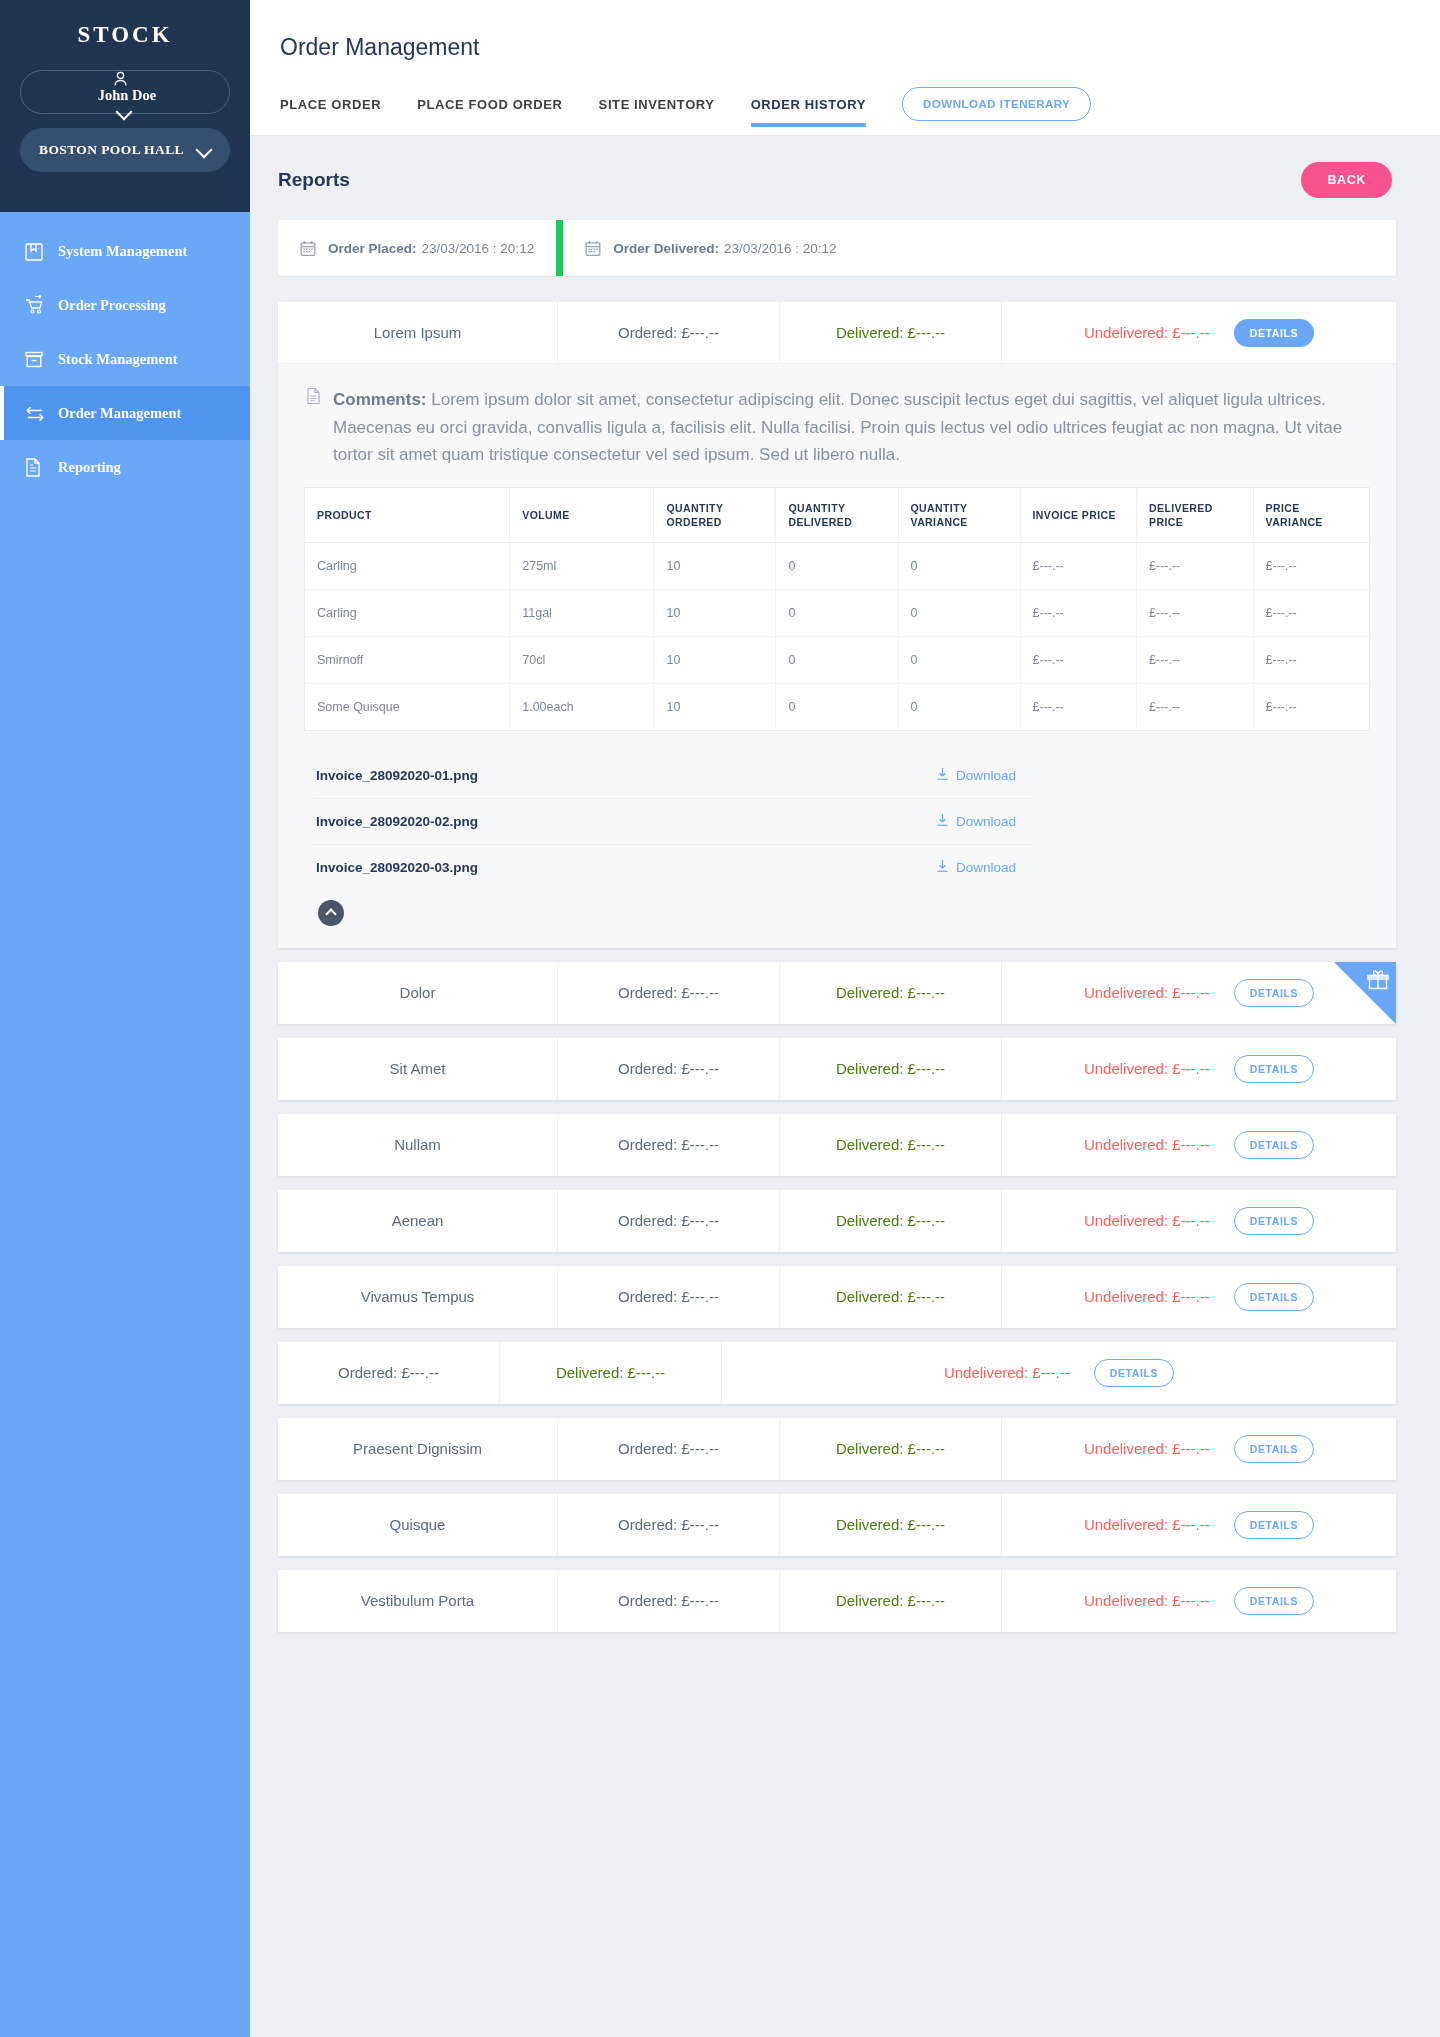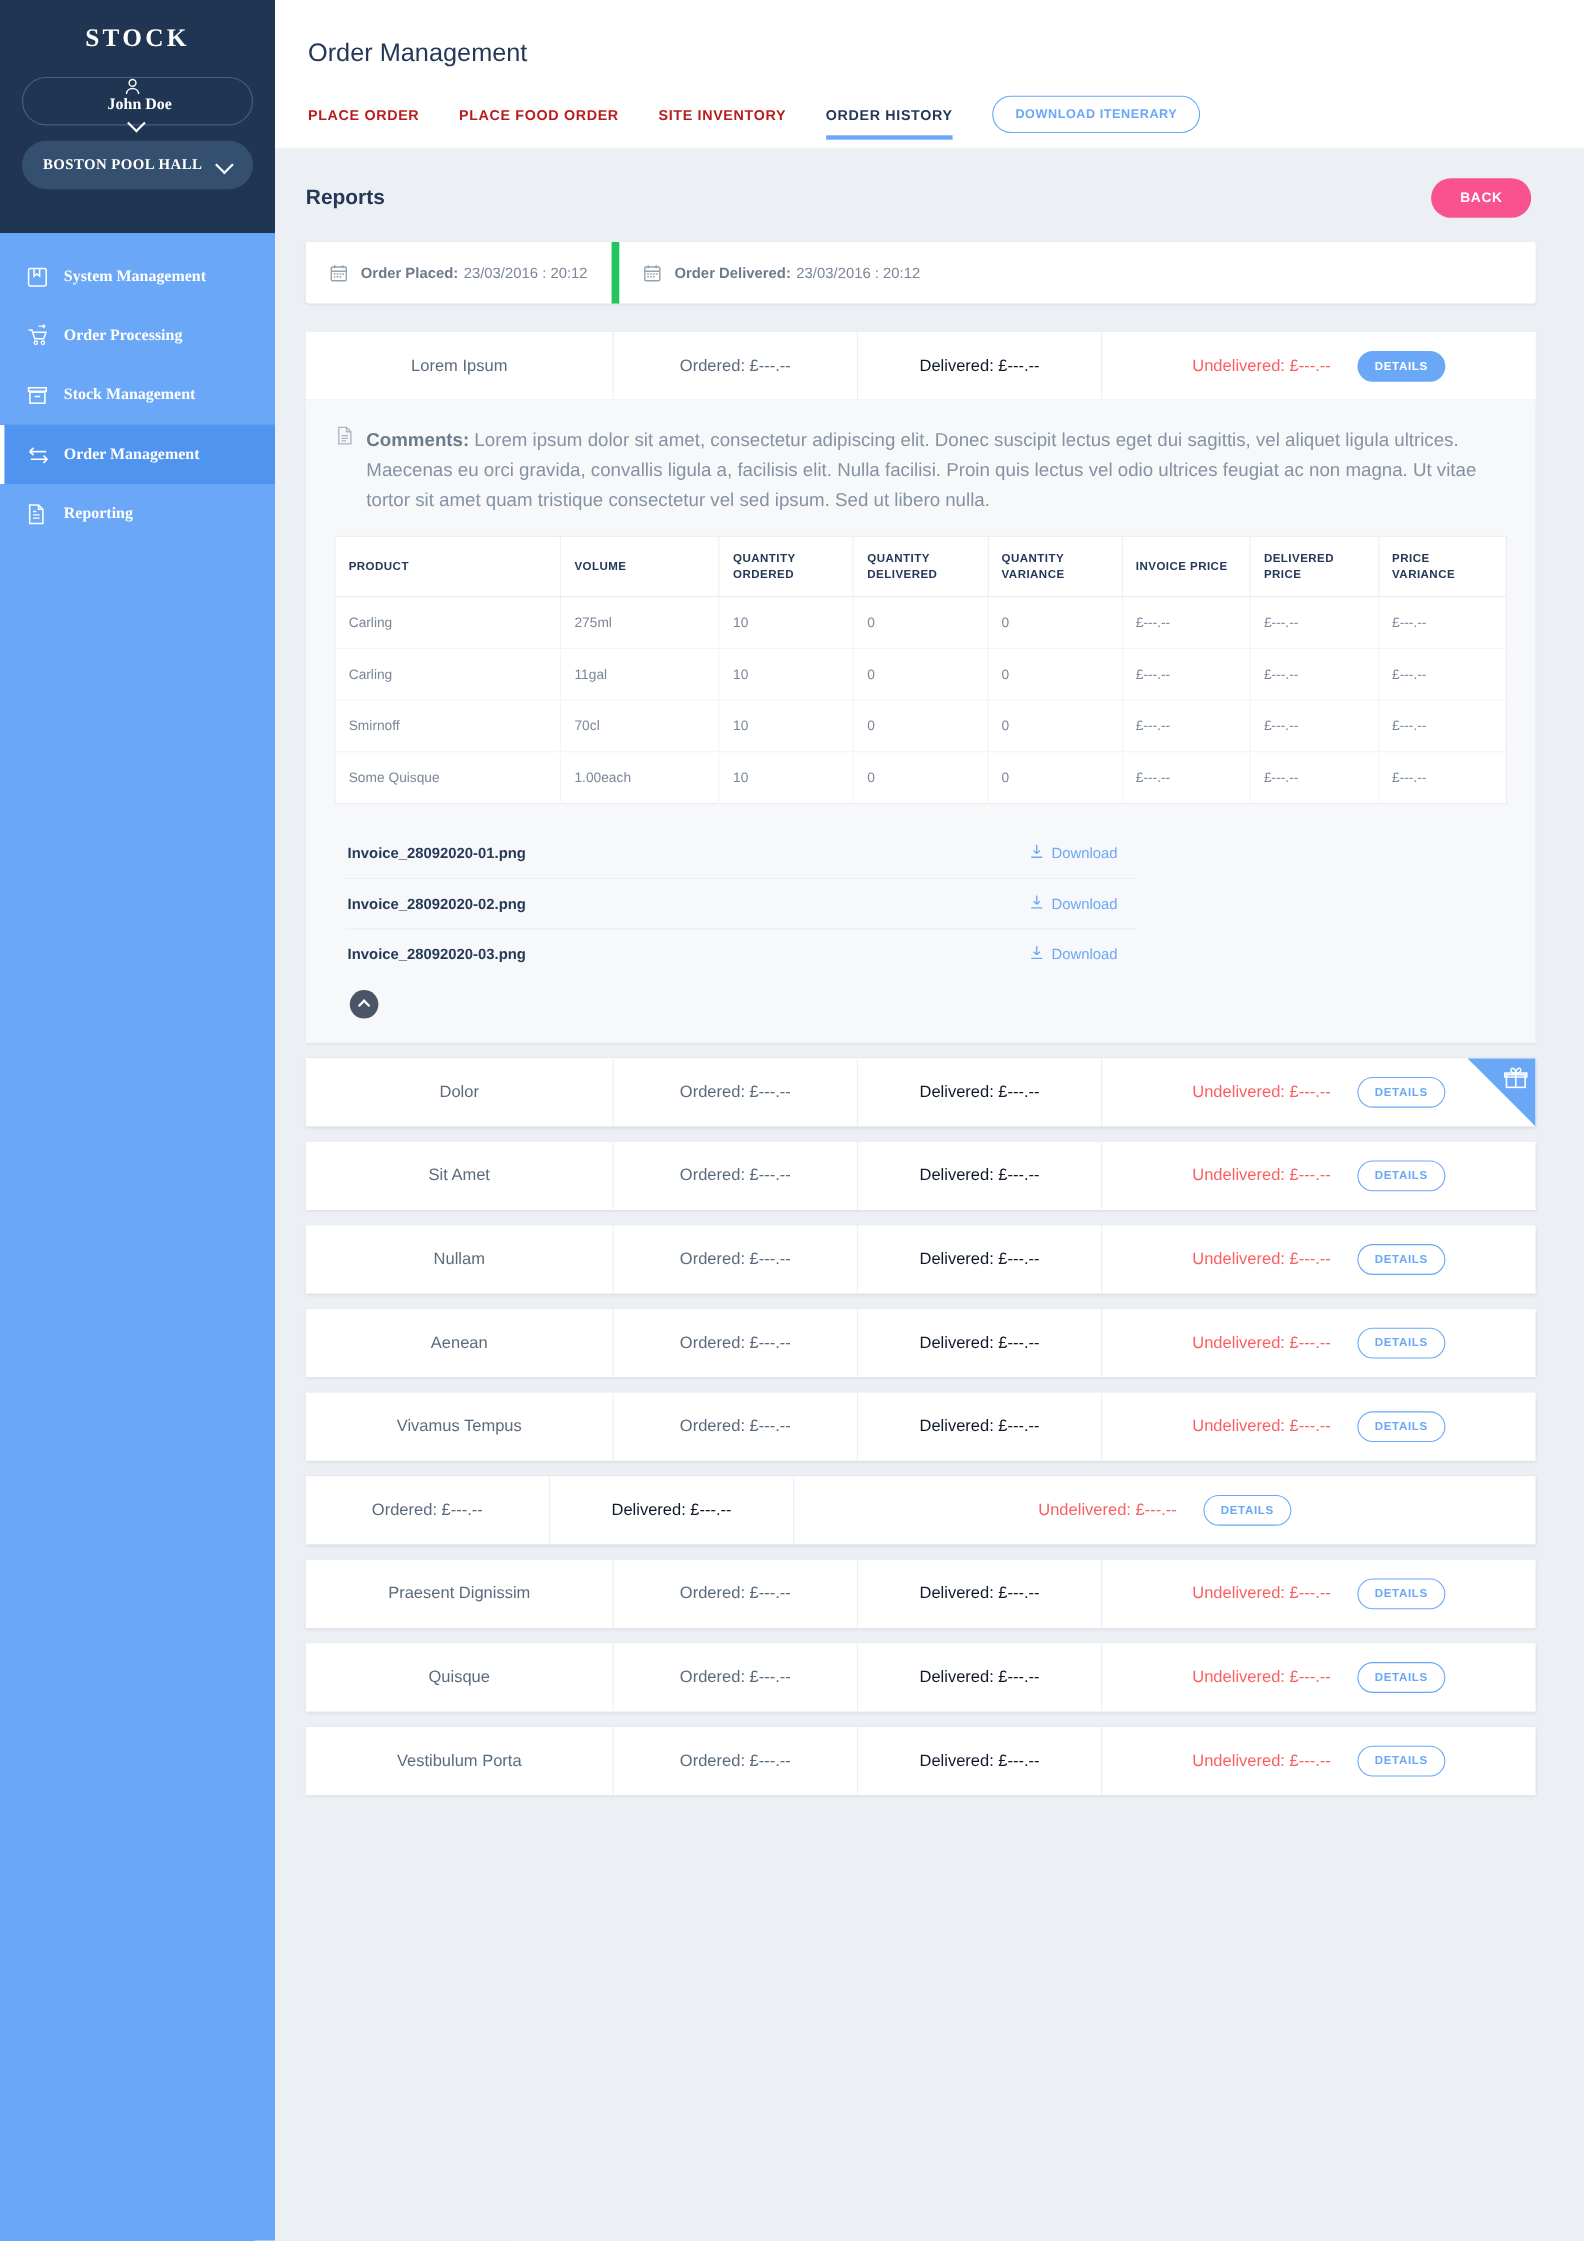--- a/index.html
+++ b/index.html
@@ -93,21 +93,21 @@
   .page-title {
     font-size: 23px;
     color: #253858;
     font-weight: normal;
     margin-bottom: 26px;
   }
   .tabs { display: flex; align-items: center; gap: 0; }
   .tab {
     font-size: 13px;
     letter-spacing: .6px;
-    color: #b91c1c;
+    color: #404040;
     font-weight: bold;
     padding: 0 0 14px 0;
     margin-right: 36px;
     position: relative;
     white-space: nowrap;
   }
   .tab.active { color: #253858; }
   .tab.active::after {
     content: "";
     position: absolute;
@@ -177,21 +177,21 @@
     position: relative;
   }
   .order-block.expanded .order-row { box-shadow: none; border-bottom: 1px solid #eef0f3;}
   .cell {
     display: flex; align-items: center; justify-content: center;
     border-right: 1px solid #eceff3;
     font-size: 15px;
   }
   .cell.name { flex: 0 0 280px; color: #5b6b7e; }
   .cell.ordered { flex: 0 0 222px; color: #5b6b7e; }
-  .cell.delivered { flex: 0 0 222px; color: #0f172a; text-align: right; }
+  .cell.delivered { flex: 0 0 222px; color: #4d7c0f; text-align: right; }
   .cell.undelivered {
     flex: 1;
     color: #fb5f5f;
     border-right: none;
     gap: 24px;
     justify-content: center;
     overflow: hidden;
     align-items: center;
   }
   .btn-details-solid {

